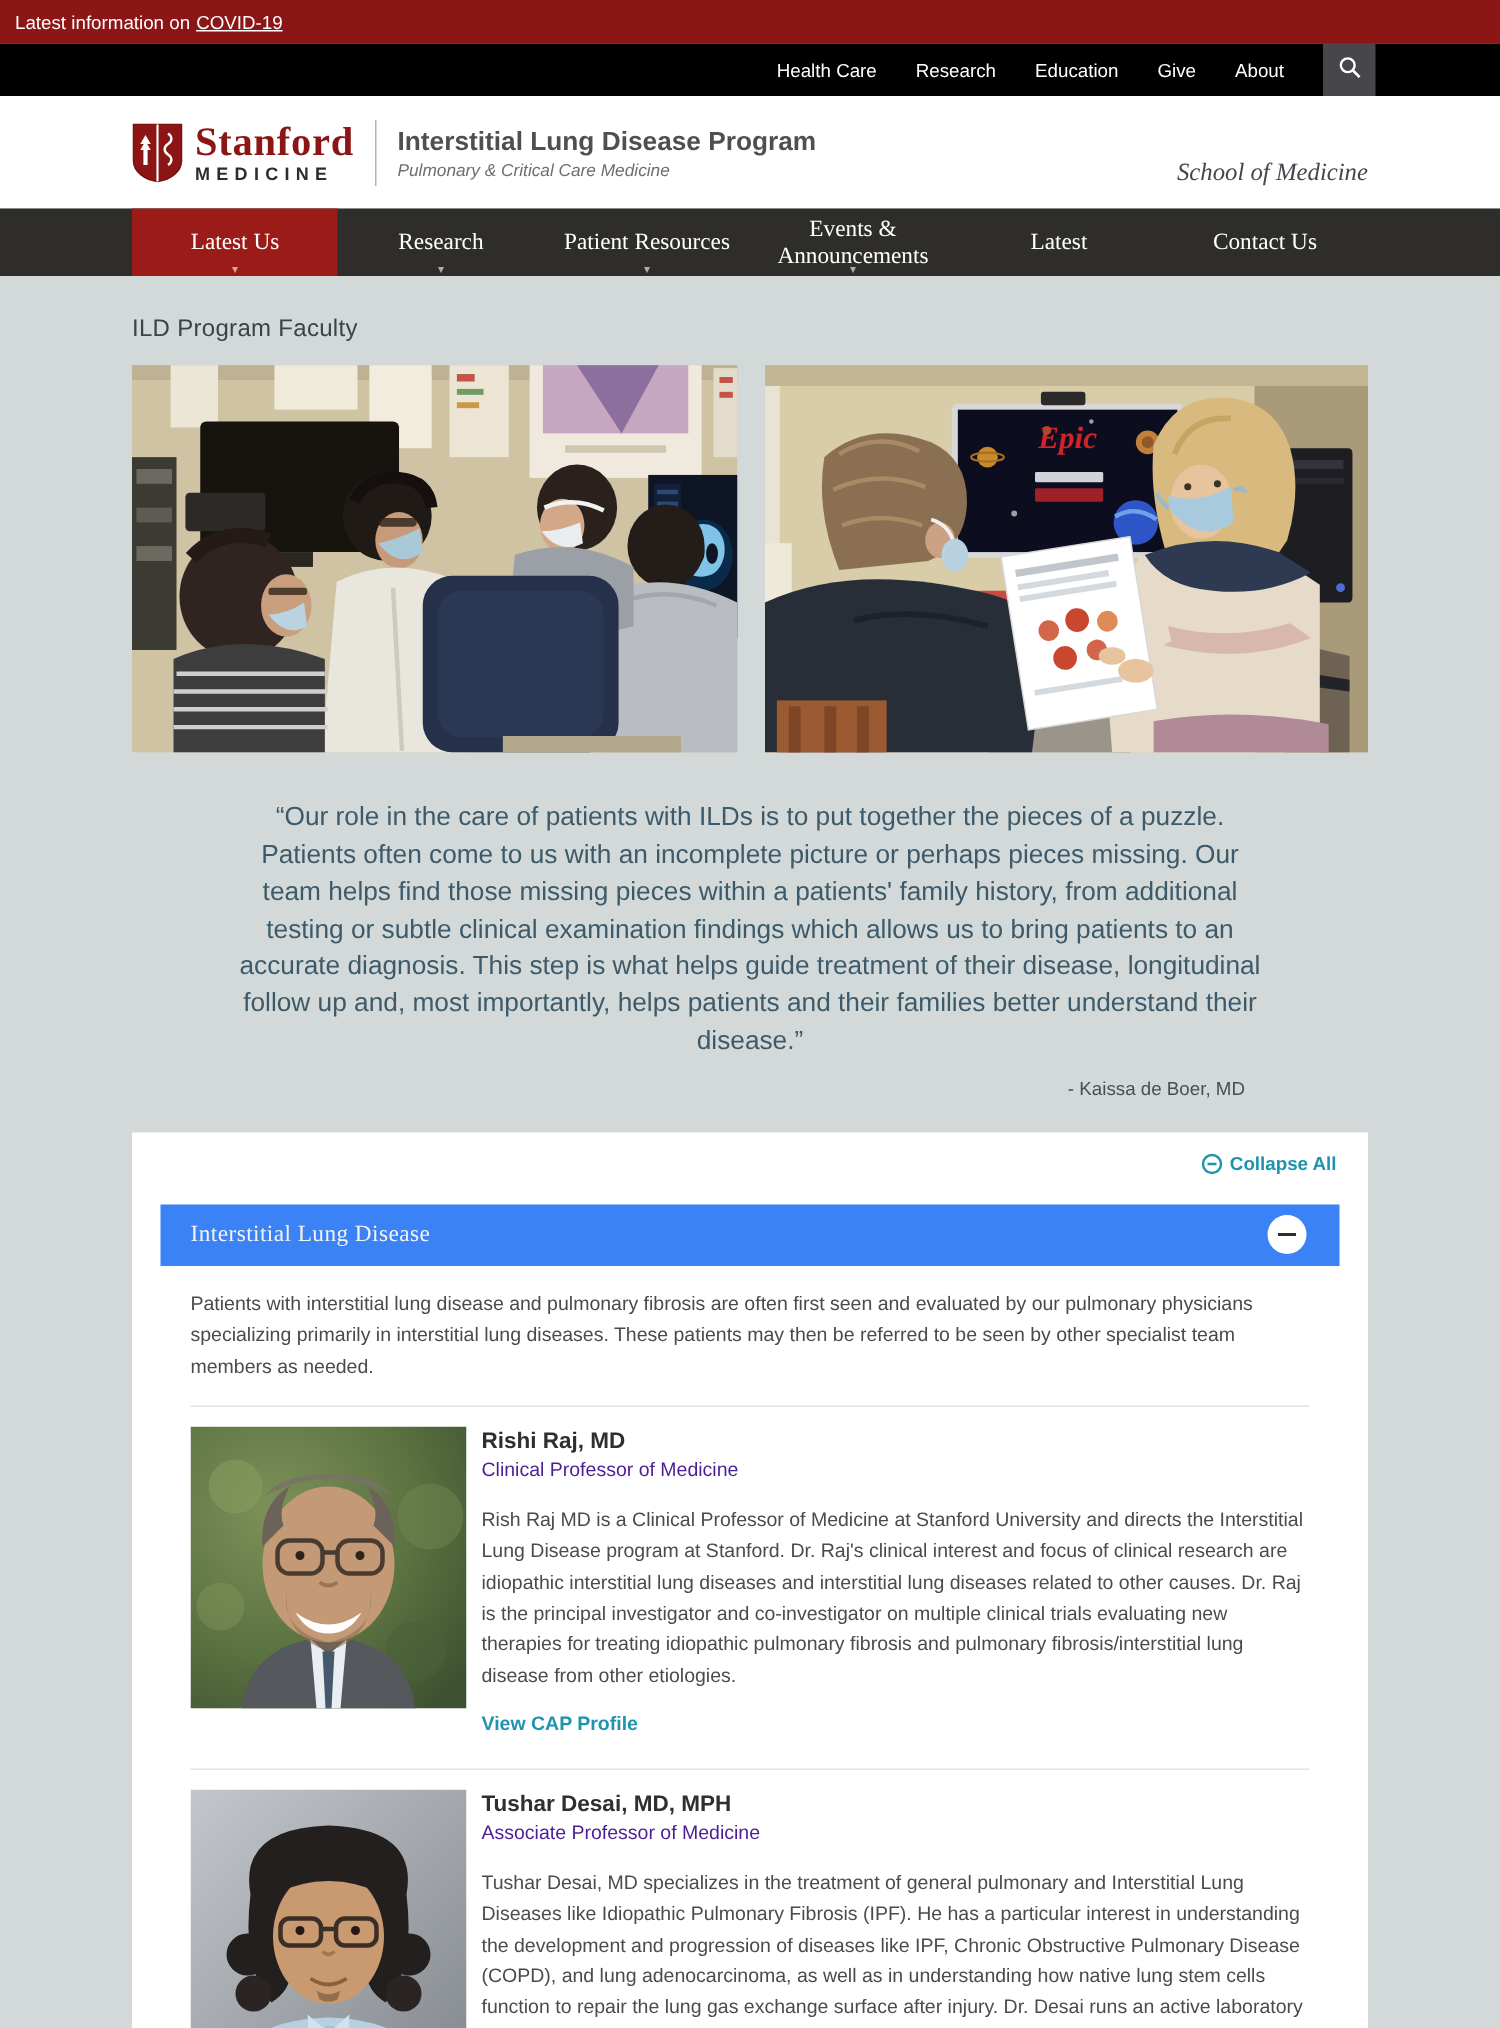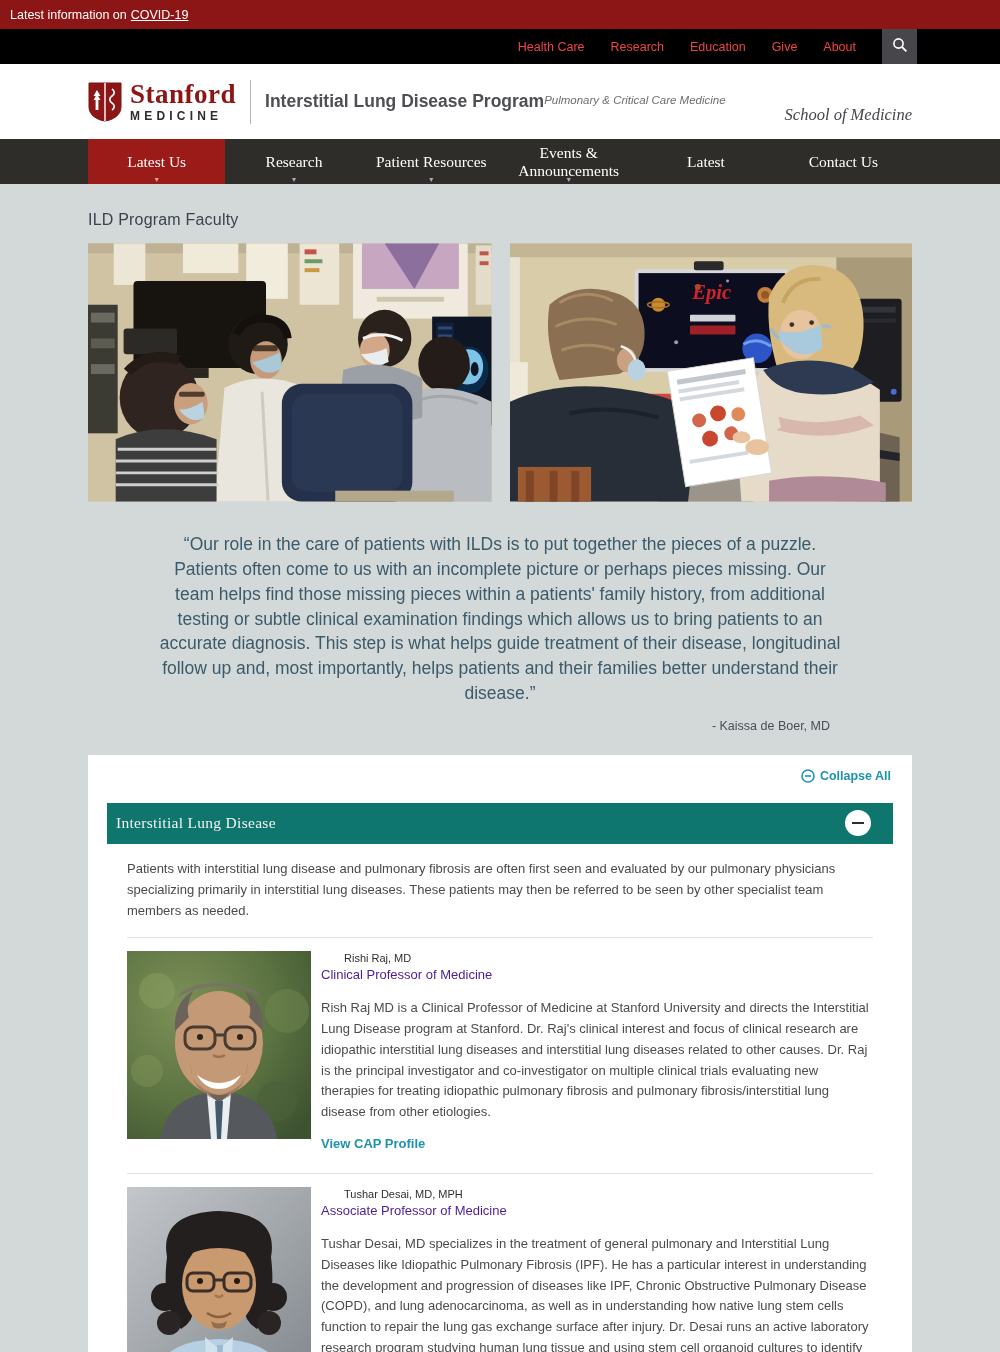--- a/index.html
+++ b/index.html
@@ -17,21 +17,21 @@
     font-size:12.5px;
   }
   .covid-bar a { color:#fff; text-decoration:underline; margin-left:4px; cursor:pointer; }
   
   .utility-bar {
     background:#000; height:35px; display:flex; align-items:center;
     justify-content:flex-end; padding-left:20px;
   }
   .utility-bar nav { display:flex; align-items:center; height:100%; }
   .utility-bar a {
-    color:#ef4444; font-size:12.5px; text-decoration:none; margin-right:26px; cursor:pointer;text-align:center;
+    color:#ffffff; font-size:12.5px; text-decoration:none; margin-right:26px; cursor:pointer;text-align:center;
   }
   .search-btn {
     width:35px; height:35px; background:#47474b; border:none; cursor:pointer;
     display:flex; align-items:center; justify-content:center; margin-right:83px;
   }
   
   .site-header {
     background:#ffffff; height:75px; display:flex; align-items:center;
     padding:0 88px; justify-content:space-between;
   }
@@ -40,21 +40,21 @@
   .wordmark { line-height:1; margin-right:14px; }
   .wordmark .wm-top {
     font-family:"Liberation Serif", serif; color:#8c1515;
     font-size:27px; font-weight:700; letter-spacing:0.5px; display:block;
   }
   .wordmark .wm-bottom {
     font-family:"Liberation Sans", sans-serif; color:#2e2d29;
     font-size:12px; font-weight:700; letter-spacing:4.2px; display:block; margin-top:2px;
   }
   .brand-divider { width:1px; height:44px; background:#b8b3ab; margin-right:14px; }
-  .site-title-block { display:flex; flex-direction:row; justify-content:center; }
+  .site-title-block { display:flex; flex-direction:column; justify-content:center; }
   .site-title { color:#4d4f53; font-size:17.5px; font-weight:700; }
   .site-subtitle { color:#6d6e71; font-size:11.5px; font-style:italic; margin-top:3px; }
   .school {
     font-family:"Liberation Serif", serif; font-style:italic;
     color:#43464b; font-size:16.5px; align-self:flex-end; margin-bottom:14px;
   }
   
   .main-nav { background:#2e2d29; height:45px; }
   .main-nav .nav-inner { width:824px; margin:0 auto; display:flex; height:100%; }
   .nav-item {
@@ -85,42 +85,42 @@
     color:#474f56; font-size:12.5px;
   }
   
   .panel { background:#fff; margin-top:22px; padding:10px 19px 0; }
   .collapse-all-row { display:flex; justify-content:flex-end; padding:4px 2px 20px; }
   .collapse-all {
     display:flex; align-items:center; gap:5px; color:#1e93ae;
     font-size:12.5px; font-weight:700; text-decoration:none; cursor:pointer;
   }
   .acc-header {
-    background:#0f766e; height:41px; display:flex; align-items:center;
-    justify-content:space-between; padding:0 22px 0 9px;
+    background:#3b82f6; height:41px; display:flex; align-items:center;
+    justify-content:space-between; padding:0 22px 0 20px;
   }
   .acc-title {
     color:#f3f3f1; font-family:"Liberation Serif", serif; font-size:15.5px; letter-spacing:.3px;
   }
   .acc-toggle {
     width:26px; height:26px; border-radius:50%; background:#fff; border:none; cursor:pointer;
     display:flex; align-items:center; justify-content:center;
   }
   .acc-toggle .minus { width:12px; height:2px; background:#2e2d29; display:block; }
   .acc-body { padding:15px 20px 0; }
   .intro {
     color:#4a4a4a; font-size:13px; line-height:1.6; padding-bottom:16px;
   }
   .faculty-card {
     border-top:1px solid #e2e2e2; display:flex; gap:10px; padding:13px 0 21px;
   }
   .faculty-photo { flex:0 0 184px; }
   .faculty-photo svg { display:block; }
   .faculty-info { flex:1; padding-top:1px; }
-  .f-name { color:#2f2f2f; font-size:11px; font-weight:400;margin-left:23px; }
+  .f-name { color:#2f2f2f; font-size:15px; font-weight:700; }
   .f-title { color:#4c1d95; font-size:13px; margin-top:3px; }
   .f-bio { color:#4b4b4b; font-size:13px; line-height:1.6; margin-top:16px; }
   .f-link {
     display:inline-block; margin-top:13px; color:#1e93ae; font-size:13px;
     font-weight:700; text-decoration:none; cursor:pointer;
   }
 </style>
 </head>
 <body>
 

